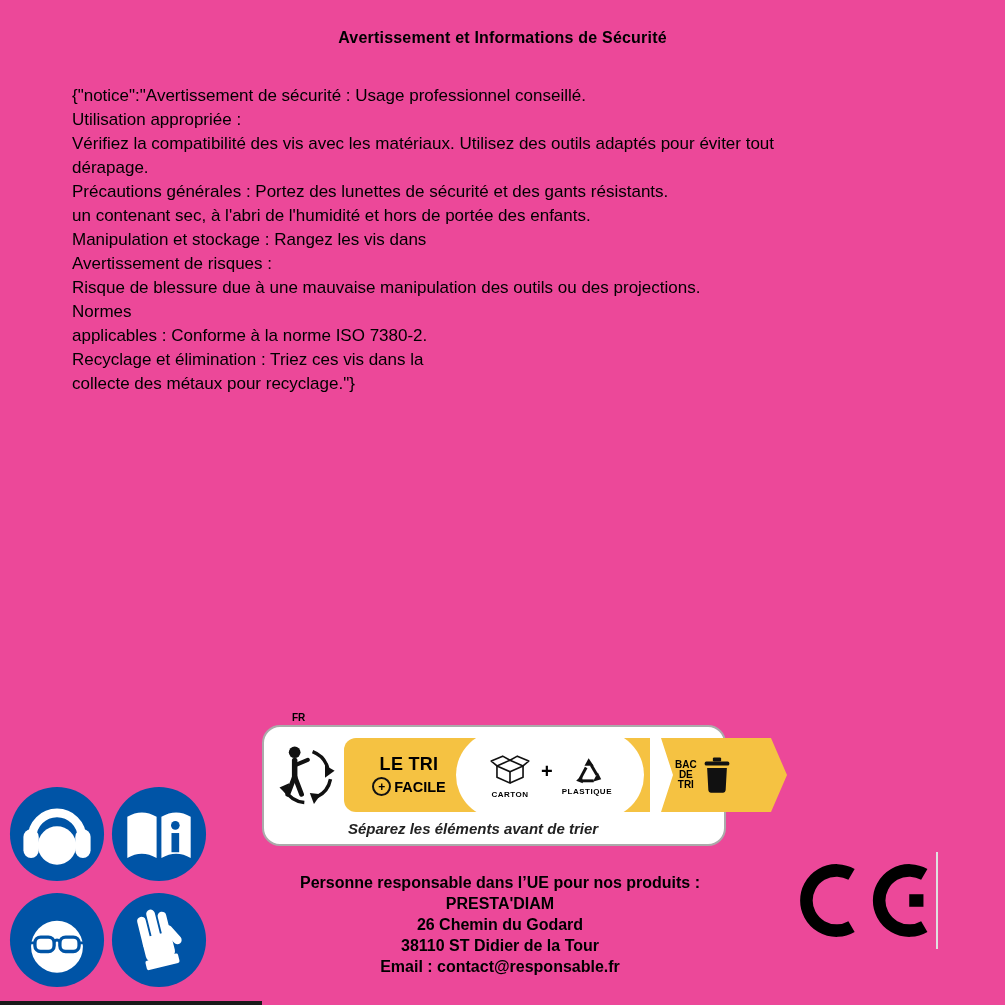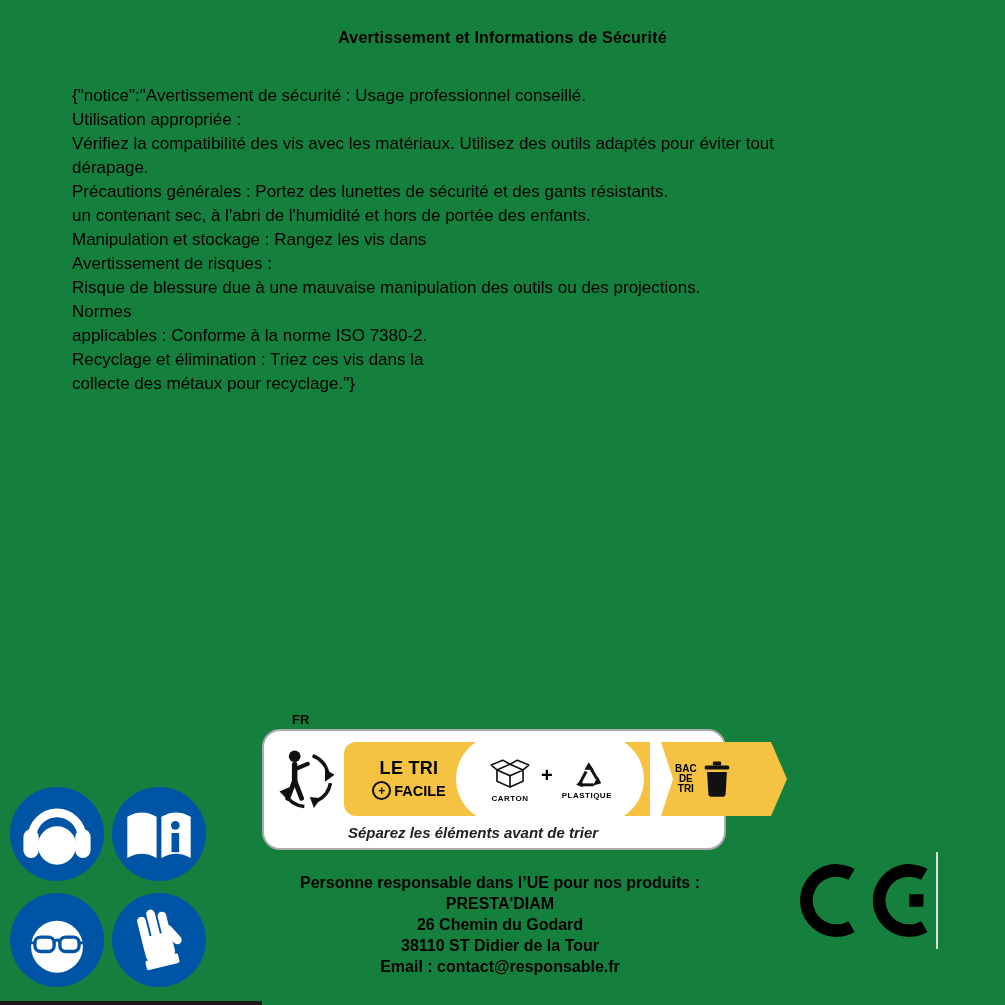--- a/index.html
+++ b/index.html
@@ -1,29 +1,29 @@
 <!DOCTYPE html>
 <html><head>
 <meta charset="utf-8">
 <style>
   html,body{margin:0;padding:0;background:#fff;}
-  .page{position:relative;width:1005px;height:1005px;background:#15803d;overflow:hidden;
+  .page{position:relative;width:1005px;height:1005px;background:#ec4899;overflow:hidden;
         font-family:"Liberation Sans",sans-serif;color:#000;}
 
   
   .title{position:absolute;top:29px;left:0;width:100%;text-align:center;
          font-size:16px;font-weight:bold;letter-spacing:.2px;}
 
   
   .notice{position:absolute;left:72px;top:84px;font-size:17px;line-height:24px;}
   .notice-line{white-space:nowrap;}
 
   
   .tri-wrap{position:absolute;left:262px;top:712px;width:464px;}
-  .fr{font-size:13px;font-weight:bold;margin:0 0 2px 6px;padding-left:24px;}
+  .fr{font-size:10px;font-weight:bold;margin:0 0 2px 6px;padding-left:24px;}
   .tri-box{border:2px solid #ababab;border-radius:18px;background:#fff;padding:8px 10px 5px 10px;}
   .tri-row{display:flex;align-items:center;gap:8px;}
   .triman{flex:none;}
   .band{display:flex;align-items:center;background:#F5C242;border-radius:12px 0 0 12px;
         height:74px;padding:0 4px 0 24px;}
   .letri{width:82px;text-align:center;flex:none;}
   .letri-l1{font-size:18px;font-weight:800;letter-spacing:.3px;}
   .letri-l2{font-size:14.5px;font-weight:800;display:flex;align-items:center;justify-content:center;margin-top:2px;}
   .plus-circle{display:inline-flex;width:15px;height:15px;border:2.5px solid #111;border-radius:50%;
                align-items:center;justify-content:center;font-size:12px;font-weight:900;margin-right:3px;line-height:1;}

